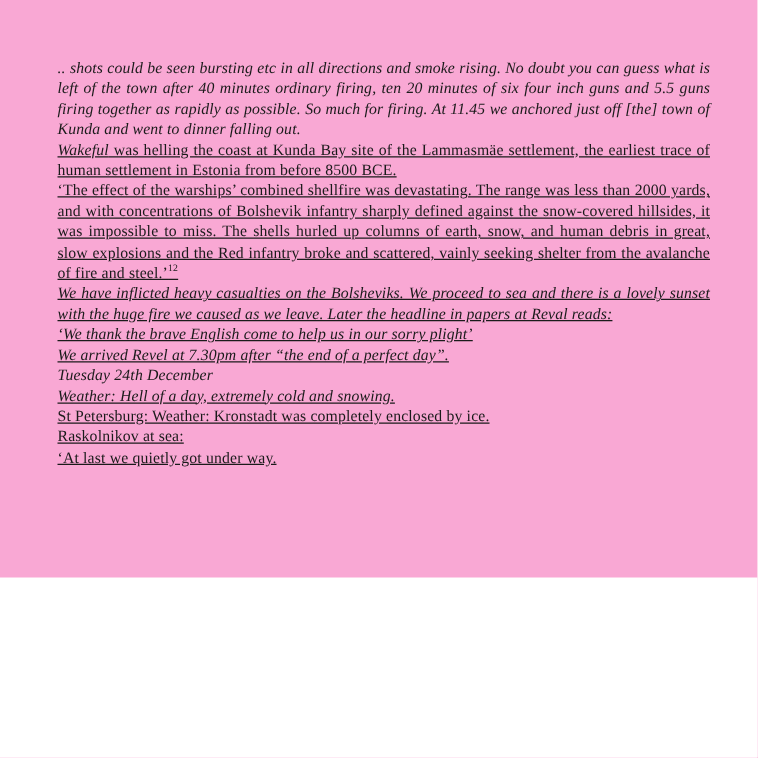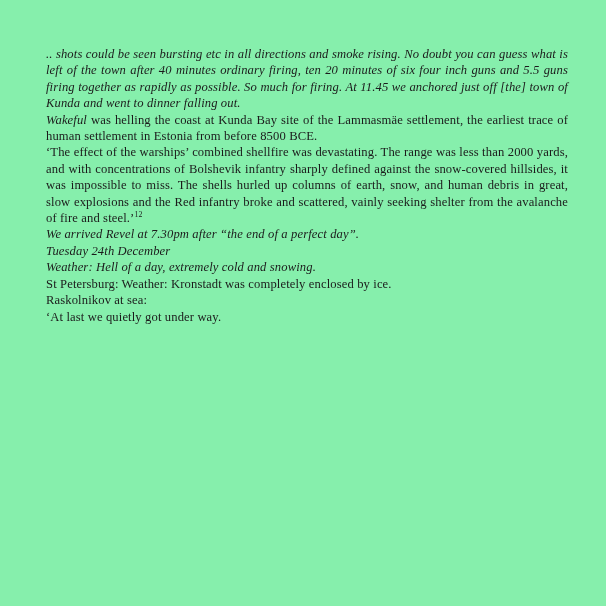--- a/index.html
+++ b/index.html
@@ -10,22 +10,22 @@
   body {
     width: 606px;
     height: 606px;
     overflow: hidden;
     font-family: "Liberation Serif", "DejaVu Serif", serif;
     color: #1b1b1b;
   }
   .page {
     position: relative;
     width: 606px;
-    height: 606px;
-    background: #86efac;
+    height: 462px;
+    background: #f9a8d4;
     box-sizing: border-box;
   }
   .content {
     position: absolute;
     left: 46px;
     top: 46px;
     width: 522px;
   }
   p.para {
     margin: 0;
@@ -35,21 +35,21 @@
     text-justify: inter-word;
     color: #1b1b1b;
     letter-spacing: 0.01em;
   }
   p.italic {
     font-style: italic;
   }
   p.noj {
     text-align: left;
   }
-  .gap-para { margin-top: 14px; }
+  .gap-para { margin-top: 14px; text-decoration: underline; }
   .gap-big { margin-top: 30px; }
   .tight { margin-top: 0; }
   .it { font-style: italic; }
   sup.fn {
     font-size: 0.62em;
     vertical-align: super;
     line-height: 0;
     letter-spacing: 0.02em;
     margin-top: 29px;
   }
@@ -69,21 +69,23 @@
 
 <div class="page">
   <div class="content">
 
     <p class="para italic">.. shots could be seen bursting etc in all directions and smoke rising. No doubt you can guess what is left of the town after 40 minutes ordinary firing, ten 20 minutes of six four inch guns and 5.5 guns firing together as rapidly as possible.  So much for firing. At 11.45 we anchored  just off [the] town of Kunda and went to dinner falling out.</p>
 
     <p class="para gap-para"><span class="it">Wakeful</span><span> was helling the coast at Kunda Bay site of the Lammasmäe settlement, the earliest trace of human settlement in Estonia from before 8500 BCE.</span></p>
 
     <p class="para gap-para"><span>‘The effect of the warships’ combined shellfire was devastating. The range was less than 2000 yards, and with concentrations of Bolshevik infantry sharply defined against the snow-covered hillsides, it was impossible to miss. The shells hurled up columns of earth, snow, and human debris in great, slow explosions and the Red infantry broke and scattered, vainly seeking shelter from the avalanche of fire and steel.’</span><sup class="fn">12</sup></p>
 
+    <p class="para italic gap-para">We have inflicted heavy casualties on the Bolsheviks. We proceed to sea and there is a lovely sunset with the huge fire we caused as we leave. Later the headline in papers at Reval reads:</p>
 
+    <p class="para italic noj gap-para">‘We thank the brave English come to help us in our sorry plight’</p>
 
     <p class="para italic noj gap-para">We arrived Revel at 7.30pm after “the end of a perfect day”.</p>
 
     <p class="para italic noj gap-big">Tuesday 24th  December</p>
 
     <p class="para italic noj gap-para">Weather: Hell of a day, extremely cold and snowing.</p>
 
     <p class="para noj gap-para">St Petersburg: Weather: Kronstadt was completely enclosed by ice.</p>
 
     <p class="para noj gap-para">Raskolnikov at sea:</p>

